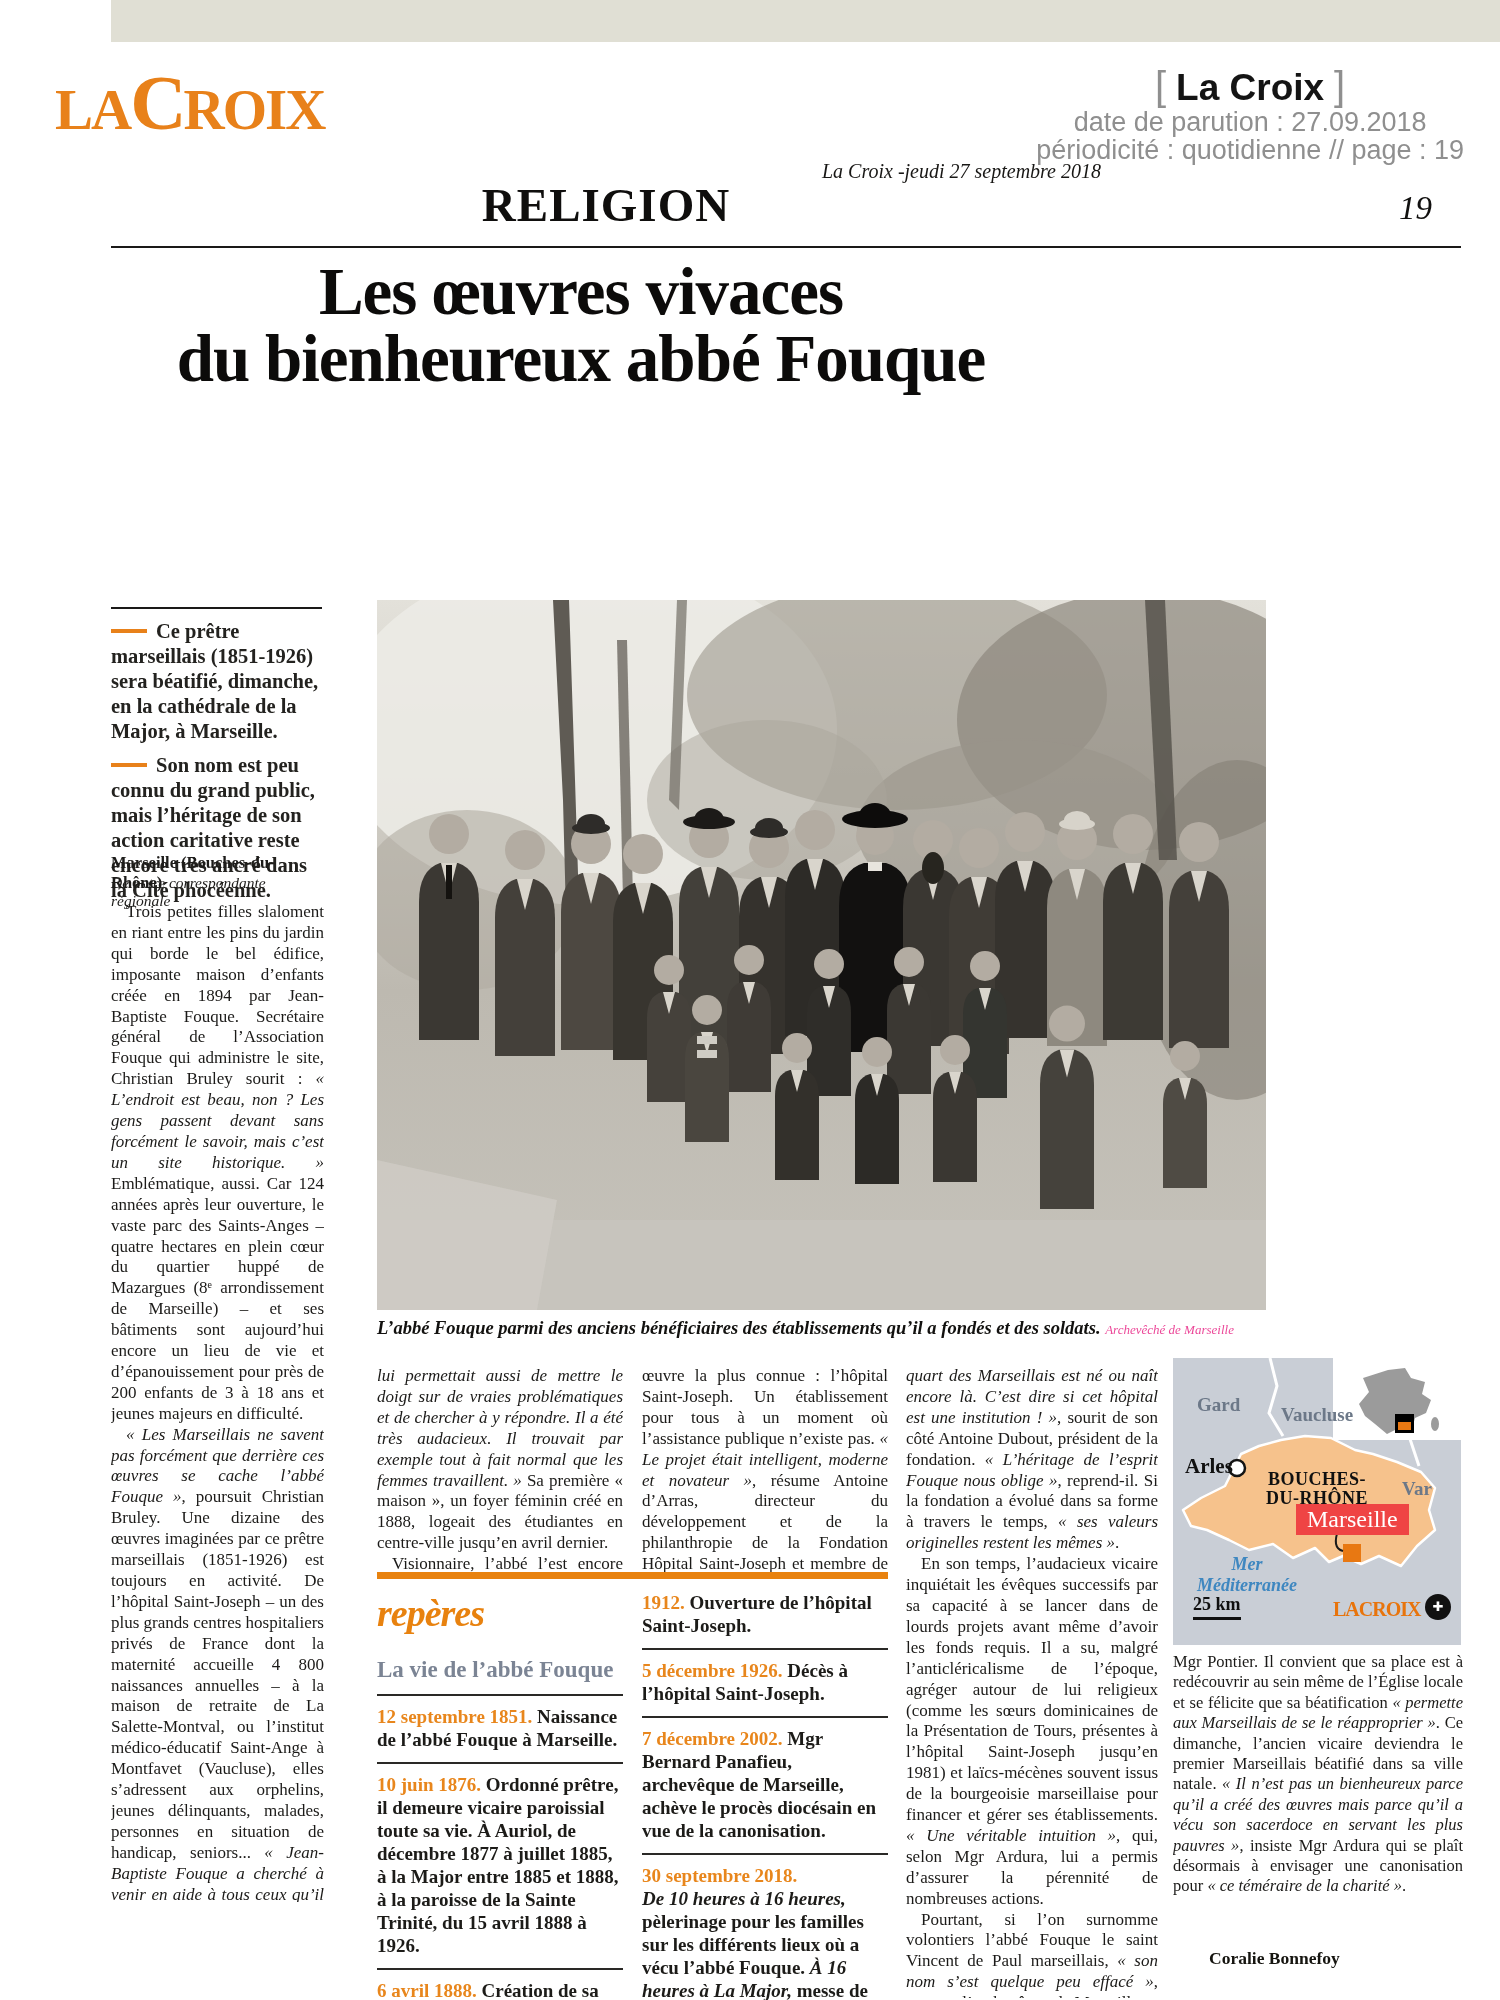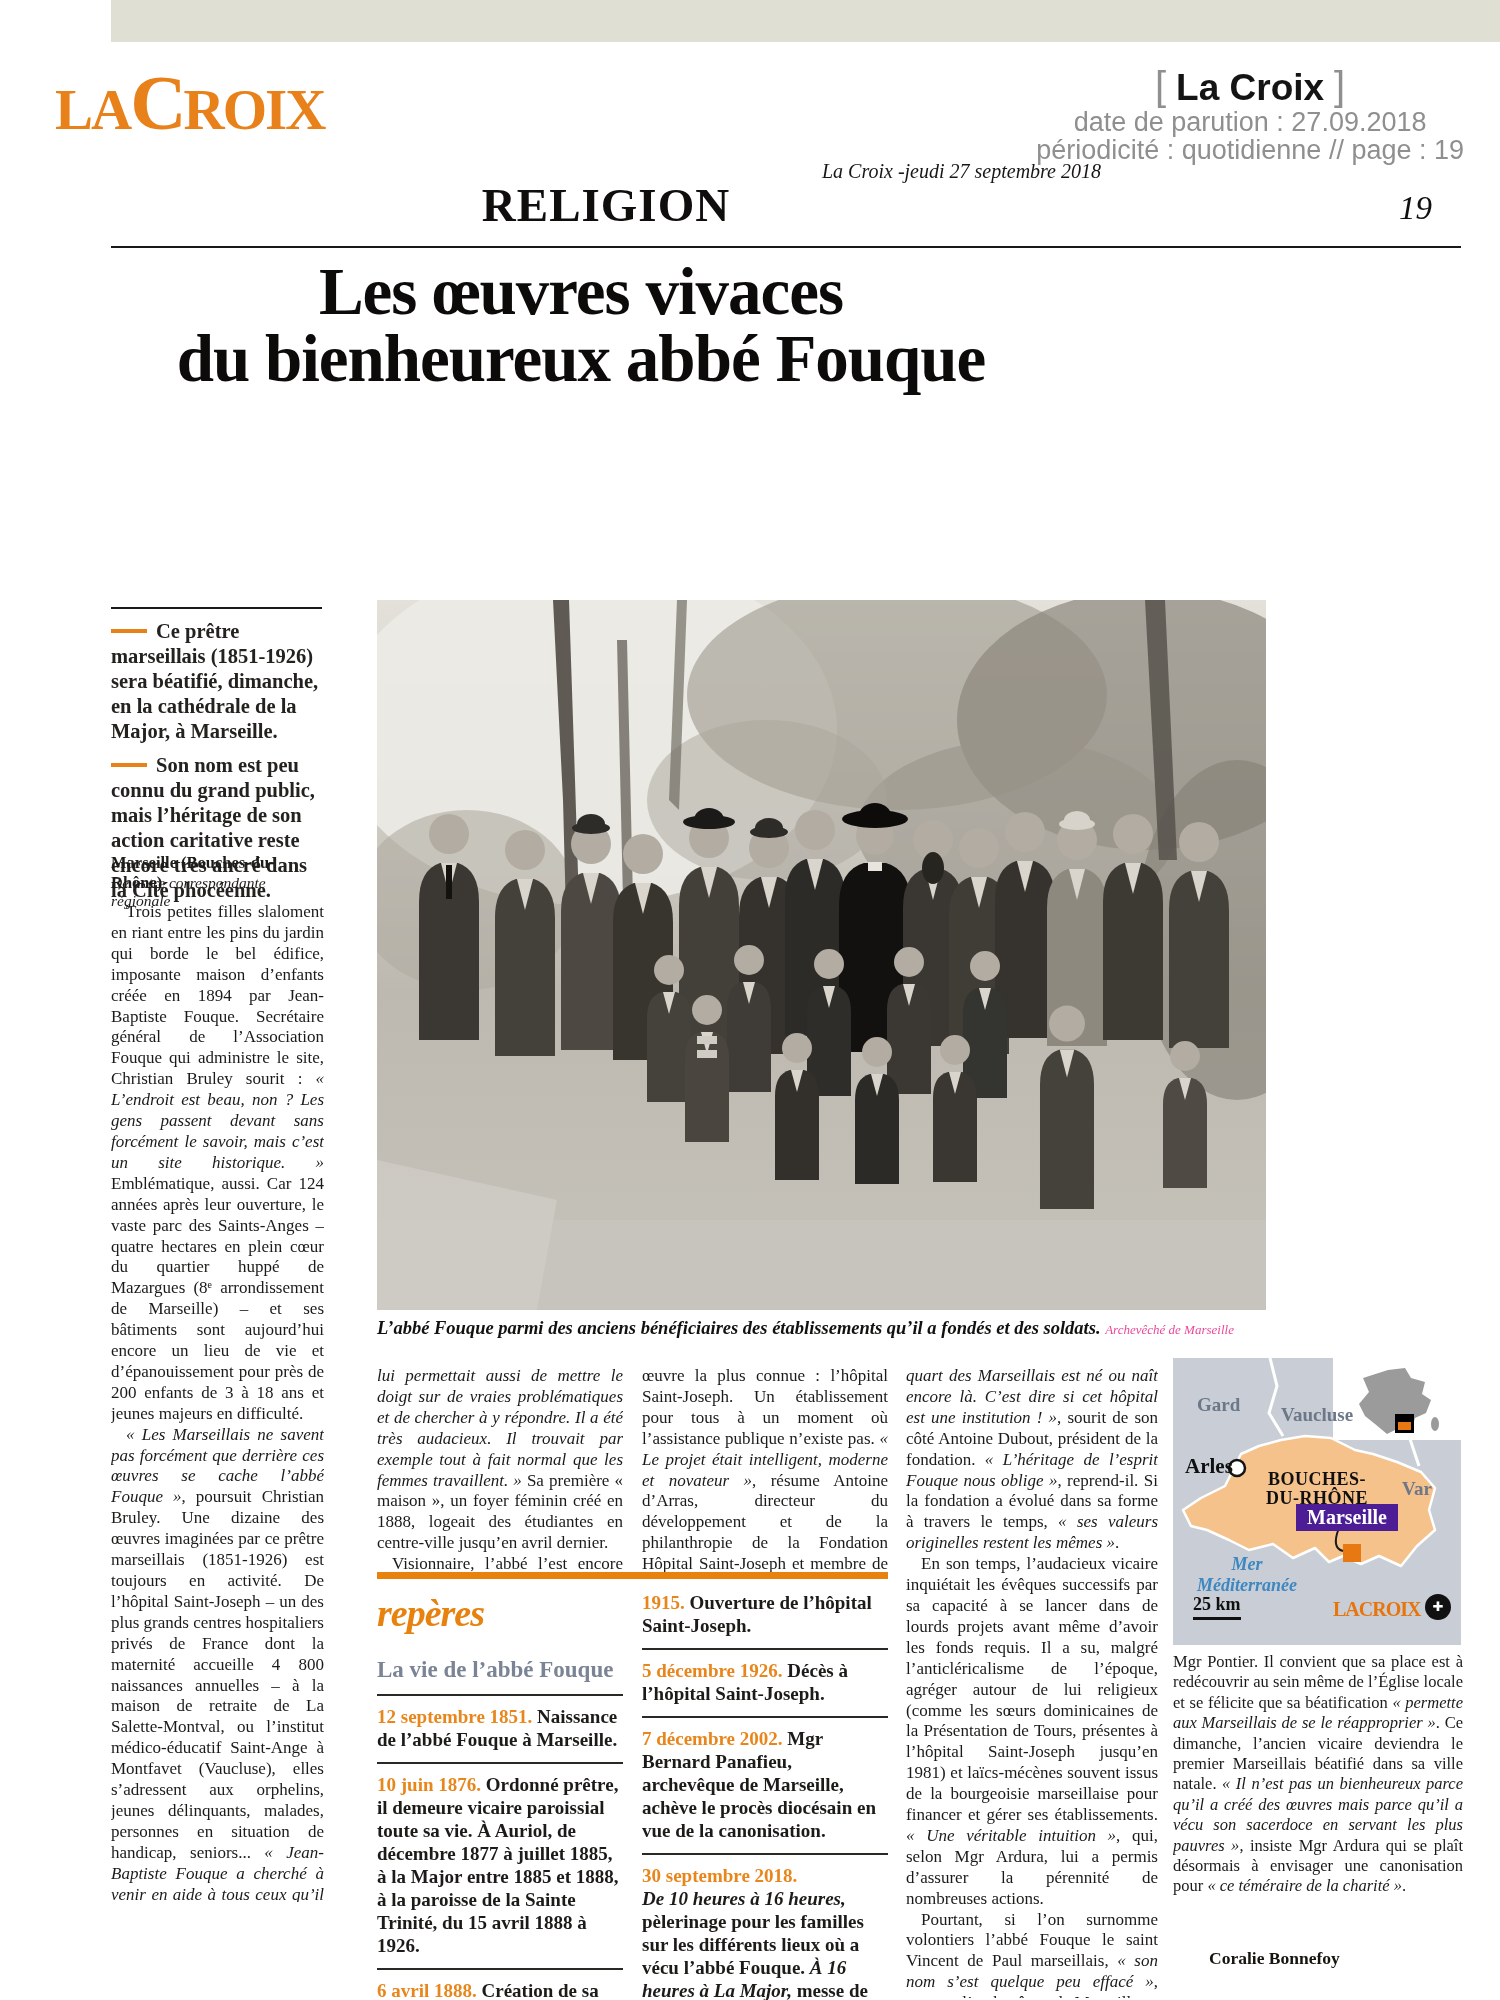--- a/index.html
+++ b/index.html
@@ -65,22 +65,22 @@
   .tl-entry{margin:0;padding-top:9px;font-size:19px;line-height:23px;font-weight:bold;color:#1c1b18;}
   .tl-date{color:#e8861c;font-weight:bold;}
   .tl-date.blocked{display:block;}
   #rep-right .tl-entry:first-child{padding-top:12px;}
 
   
   #map{left:1152px;top:1358px;width:288px;height:287px;background:#c9ced6;overflow:hidden;}
   .map-lbl{position:absolute;font-weight:bold;color:#6c7888;font-size:19px;}
   #lbl-arles{color:#101010;font-size:21px;}
   #lbl-dept{color:#101010;font-size:18px;line-height:19px;text-align:center;letter-spacing:.5px;}
-  #marseille-badge{position:absolute;left:123px;top:146px;background:#4c1d95;color:#fff;font-weight:bold;
-                   font-size:20px;padding:2px 11px;}
+  #marseille-badge{position:absolute;left:123px;top:146px;background:#ef4444;color:#fff;font-weight:normal;
+                   font-size:24px;padding:2px 11px;}
   #sea-lbl{position:absolute;left:10px;top:196px;width:128px;text-align:center;color:#3e87c0;
            font-style:italic;font-weight:bold;font-size:18px;line-height:21px;}
   #scale{position:absolute;left:20px;top:236px;font-size:18px;font-weight:bold;color:#101010;
          border-bottom:3px solid #101010;padding-bottom:2px;}
   #map-logo{position:absolute;left:160px;top:240px;color:#e8740c;font-weight:bold;font-size:20px;letter-spacing:-1px;}
   #map-globe{position:absolute;left:252px;top:236px;width:26px;height:26px;border-radius:50%;background:#111;
              color:#fff;font-size:13px;text-align:center;line-height:26px;}
 </style>
 </head>
 <body>
@@ -286,21 +286,21 @@
       <div id="reperes-label">repères</div>
       <div id="reperes-title">La vie de l’abbé Fouque</div>
       <hr class="tl-rule">
       <p class="tl-entry"><span class="tl-date">12 septembre 1851.</span><span><span> Naissance de l’abbé Fouque à Marseille.</span></span></p>
       <hr class="tl-rule">
       <p class="tl-entry"><span class="tl-date">10 juin 1876.</span><span><span> Ordonné prêtre, il demeure vicaire paroissial toute sa vie. À Auriol, de décembre 1877 à juillet 1885, à la Major entre 1885 et 1888, à la paroisse de la Sainte Trinité, du 15 avril 1888 à 1926.</span></span></p>
       <hr class="tl-rule">
       <p class="tl-entry"><span class="tl-date">6 avril 1888.</span><span><span> Création de sa première maison d’accueil pour jeunes filles, La Sainte Famille.</span></span></p>
     </div>
     <div id="rep-right">
-      <p class="tl-entry"><span class="tl-date">1915.</span><span><span> Ouverture de l’hôpital Saint-Joseph.</span></span></p>
+      <p class="tl-entry"><span class="tl-date">1912.</span><span><span> Ouverture de l’hôpital Saint-Joseph.</span></span></p>
       <hr class="tl-rule">
       <p class="tl-entry"><span class="tl-date">5 décembre 1926.</span><span><span> Décès à l’hôpital Saint-Joseph.</span></span></p>
       <hr class="tl-rule">
       <p class="tl-entry"><span class="tl-date">7 décembre 2002.</span><span><span> Mgr Bernard Panafieu, archevêque de Marseille, achève le procès diocésain en vue de la canonisation.</span></span></p>
       <hr class="tl-rule">
       <p class="tl-entry"><span class="tl-date blocked">30 septembre 2018.</span><span><span class="seg-i">De 10 heures à 16 heures,</span><span> pèlerinage pour les familles sur les différents lieux où a vécu l’abbé Fouque. </span><span class="seg-i">À 16 heures à La Major,</span><span> messe de béatification.</span></span></p>
     </div>
   </div>
 
   <div class="abs" id="map">

